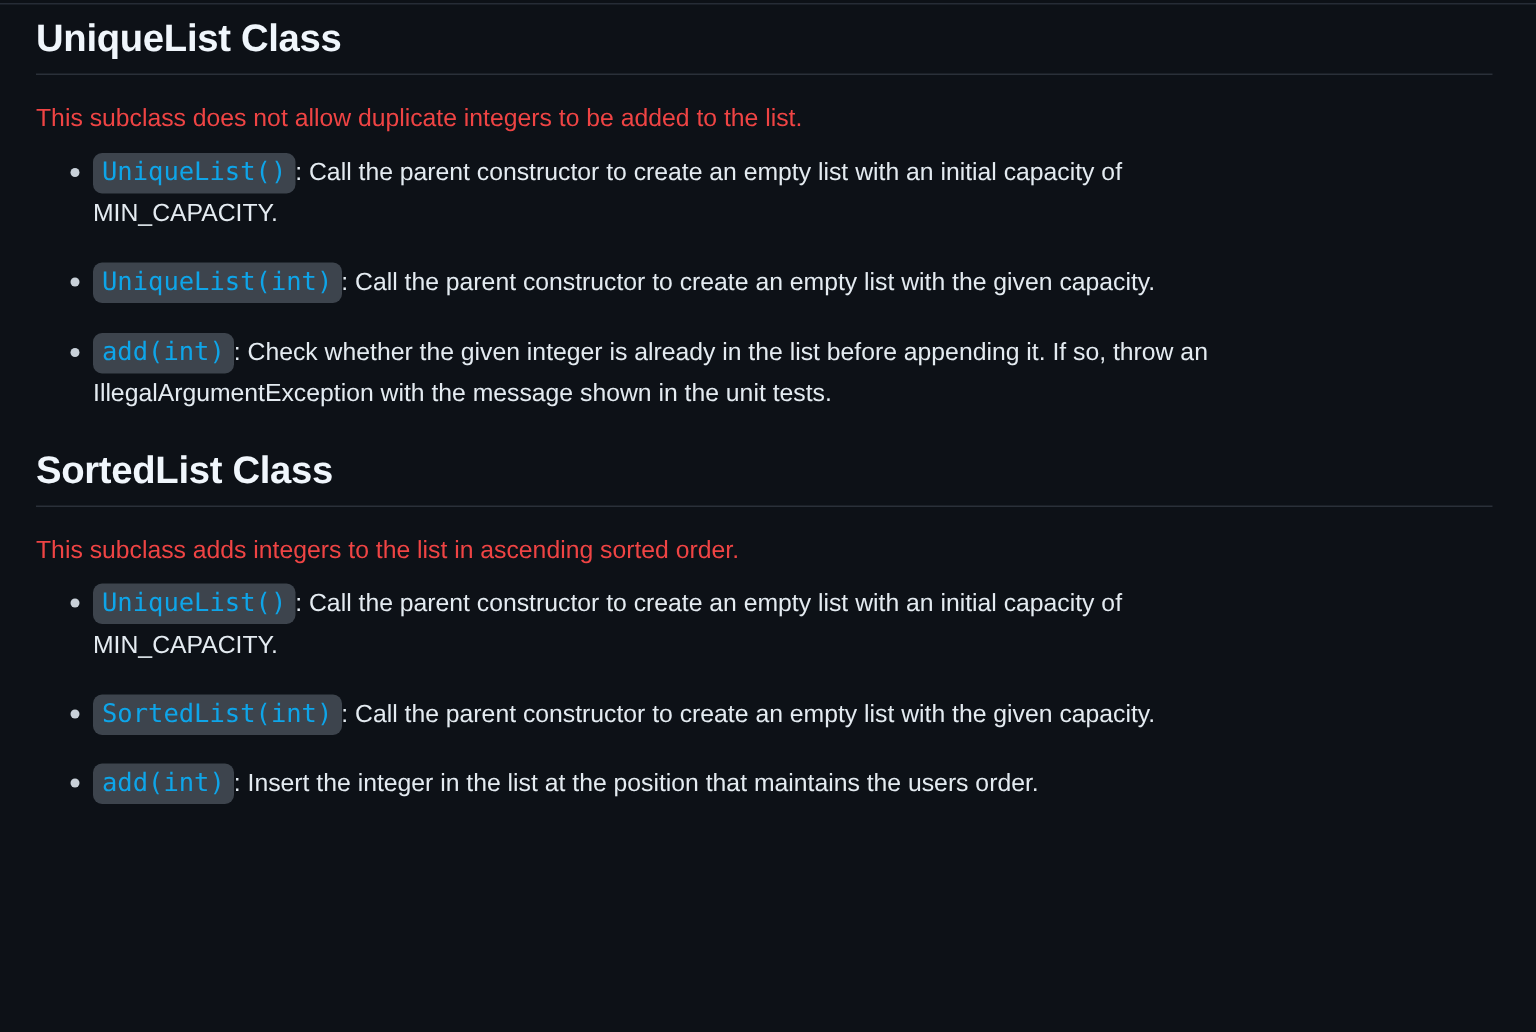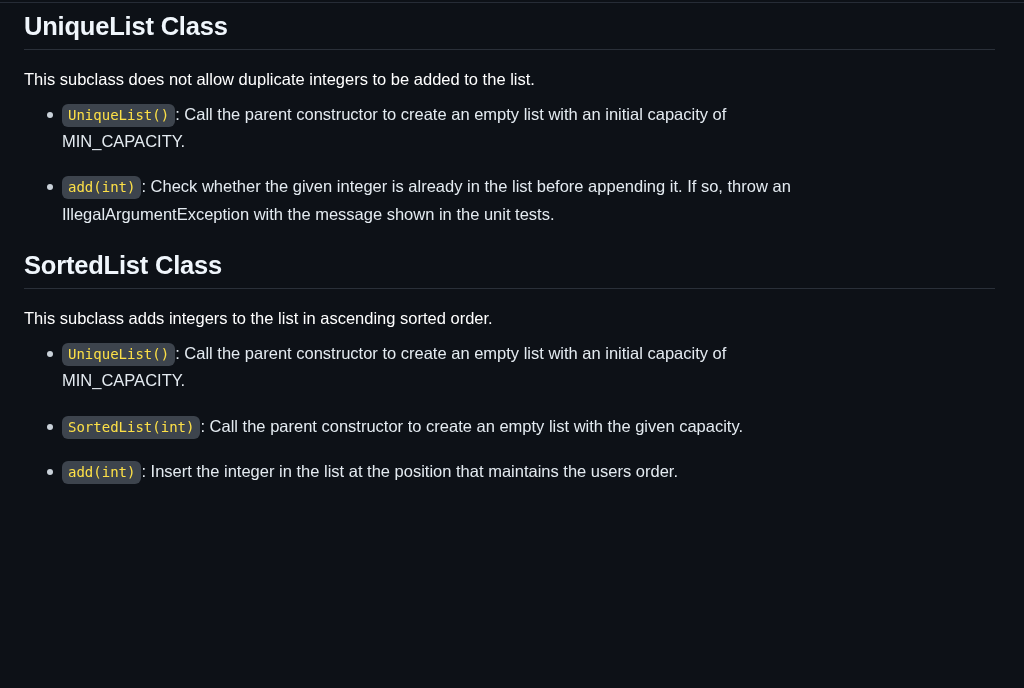--- a/index.html
+++ b/index.html
@@ -44,21 +44,21 @@
   .title-rule {
     height: 1px;
     background: #2a3039;
     width: 971px;
     margin: 0 0 17px 0;
   }
   p.intro {
     font-size: 16.5px;
     line-height: 1.55;
     margin: 0 0 8px 0;
-    color: #ffffff;
+    color: #ef4444;
   }
   ul.method-list {
     list-style: none;
     margin: 0;
     padding: 0 0 0 0;
   }
   ul.method-list li {
     position: relative;
     padding-left: 38px;
     margin: 0 0 18px 0;
@@ -73,23 +73,23 @@
     position: absolute;
     left: 23px;
     top: 11px;
     width: 6px;
     height: 6px;
     border-radius: 50%;
     background: #c9d1d9;
   }
   code.chip {
     font-family: "DejaVu Sans Mono", "Liberation Mono", monospace;
-    font-size: 14px;
+    font-size: 17px;
     background: #3d444d;
-    color: #fde047;
+    color: #0ea5e9;
     border-radius: 6px;
     padding: 3px 6px 4px 6px;
     white-space: pre;
     letter-spacing: 0px;
   }
   .sec-unique { padding-top: 11px; }
   .sec-sorted { padding-top: 22px; }
   .desc { }
 </style>
 </head>
@@ -100,20 +100,24 @@
   <div class="top-rule"></div>
 
   <section class="section sec-unique">
     <h2 class="section-title">UniqueList Class</h2>
     <div class="title-rule"></div>
     <p class="intro">This subclass does not allow duplicate integers to be added to the list.</p>
     <ul class="method-list">
       <li>
         <span class="bullet-dot"></span>
         <code class="chip">UniqueList()</code><span class="desc">: Call the parent constructor to create an empty list with an initial capacity of MIN_CAPACITY.</span>
+      </li>
+      <li>
+        <span class="bullet-dot"></span>
+        <code class="chip">UniqueList(int)</code><span class="desc">: Call the parent constructor to create an empty list with the given capacity.</span>
       </li>
       <li>
         <span class="bullet-dot"></span>
         <code class="chip">add(int)</code><span class="desc">: Check whether the given integer is already in the list before appending it. If so, throw an IllegalArgumentException with the message shown in the unit tests.</span>
       </li>
     </ul>
   </section>
 
   <section class="section sec-sorted">
     <h2 class="section-title">SortedList Class</h2>

